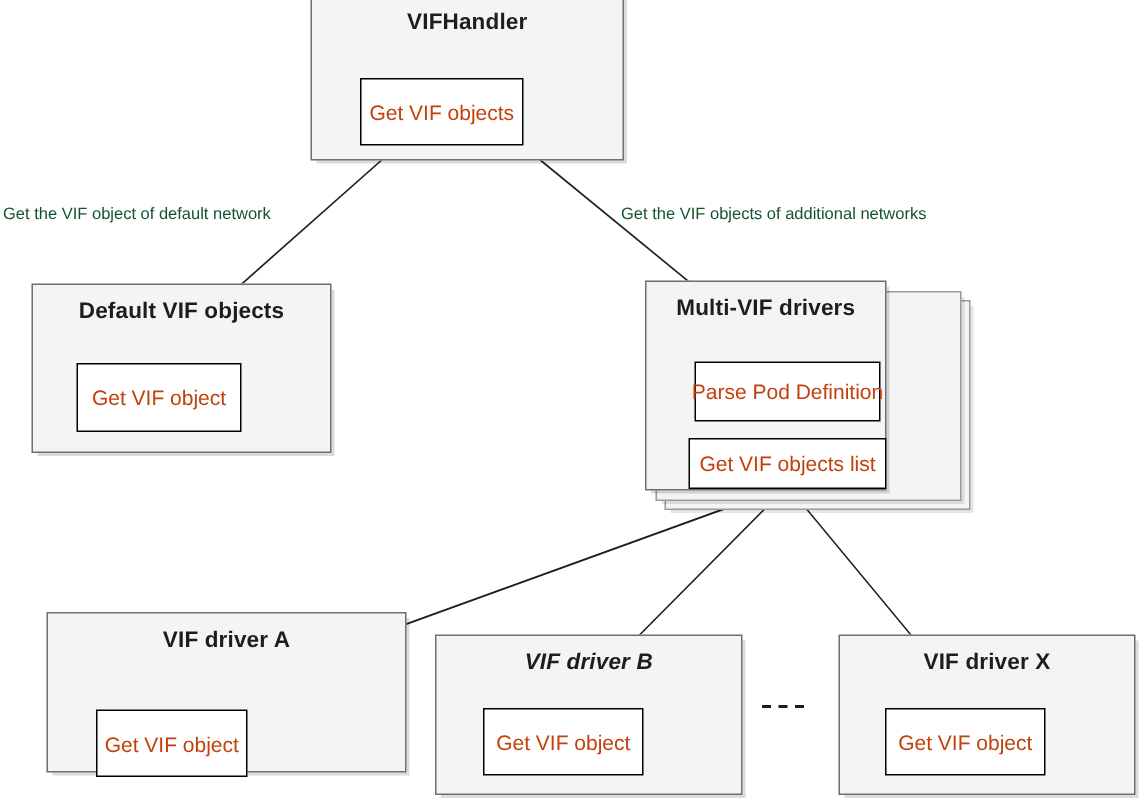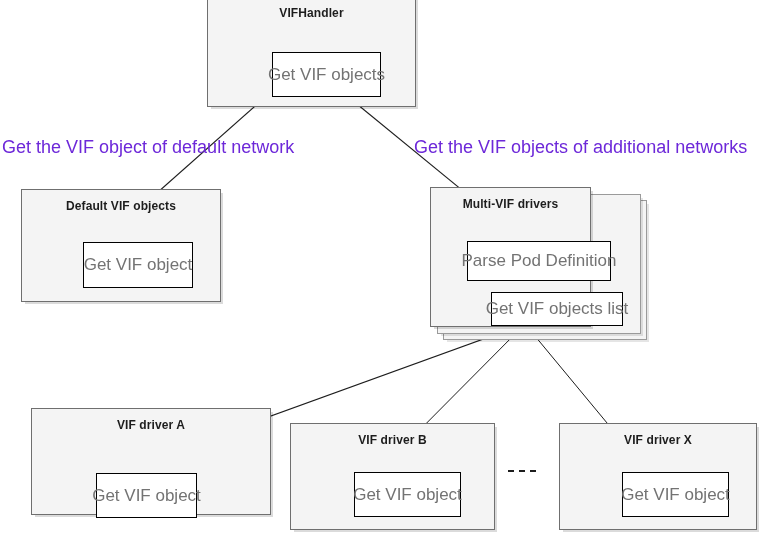--- a/index.html
+++ b/index.html
@@ -34,21 +34,21 @@
     border: 1px solid #6f6f6f;
     box-sizing: border-box;
     box-shadow: 3px 3px 0 -1px rgba(0,0,0,0.14);
   }
   .card-title {
     position: absolute;
     left: 0;
     right: 0;
     top: 9px;
     text-align: center;
-    font-size: 12px;
+    font-size: 15px;
     font-weight: bold;
     color: #1d1d1d;
     letter-spacing: 0.1px;
     white-space: nowrap;
   }
 
   
   .stack-layer {
     position: absolute;
     background: #f4f4f4;
@@ -59,31 +59,30 @@
 
   
   .node {
     position: absolute;
     background: #ffffff;
     border: 1.4px solid #000000;
     box-sizing: border-box;
     display: flex;
     align-items: center;
     justify-content: center;
-    font-size: 17px;
-    color: #737373;
+    font-size: 14px;
+    color: #c2410c;
     white-space: nowrap;
-    margin-left: 32px;
   }
 
   
   .edge-label {
     position: absolute;
-    font-size: 18px;
-    color: #6d28d9;
+    font-size: 11px;
+    color: #14532d;
     white-space: nowrap;
   }
 
   
   .ellipsis {
     position: absolute;
     border-top: 2px dashed #1d1d1d;
     width: 28px;
   }
 </style>
@@ -140,29 +139,29 @@
     <div class="card-title">Default VIF objects</div>
   </div>
   <div class="node" style="left:51px; top:242px; width:110px; height:46px;">Get VIF object</div>
 
   <div class="stack-layer" style="left:443px; top:200px; width:204px; height:140px;"></div>
   <div class="stack-layer" style="left:437px; top:194px; width:204px; height:140px;"></div>
 
   <div class="card" style="left:430px; top:187px; width:161px; height:140px;">
     <div class="card-title">Multi-VIF drivers</div>
   </div>
-  <div class="node" style="left:435px; top:241px; width:144px; height:40px;">Parse Pod Definition</div>
+  <div class="node" style="left:463px; top:241px; width:124px; height:40px;">Parse Pod Definition</div>
   <div class="node" style="left:459px; top:292px; width:132px; height:34px;">Get VIF objects list</div>
 
   <div class="card" style="left:31px; top:408px; width:240px; height:107px;">
     <div class="card-title">VIF driver A</div>
   </div>
   <div class="node" style="left:64px; top:473px; width:101px; height:45px;">Get VIF object</div>
 
-  <div class="card" style="left:290px; top:423px; width:205px; height:107px;">
+  <div class="card" style="left:290px; top:423px; width:205px; height:107px;font-style:italic;">
     <div class="card-title">VIF driver B</div>
   </div>
   <div class="node" style="left:322px; top:472px; width:107px; height:45px;">Get VIF object</div>
 
   <div class="ellipsis" style="left:508px; top:470px;"></div>
 
   <div class="card" style="left:559px; top:423px; width:198px; height:107px;">
     <div class="card-title">VIF driver X</div>
   </div>
   <div class="node" style="left:590px; top:472px; width:107px; height:45px;">Get VIF object</div>

